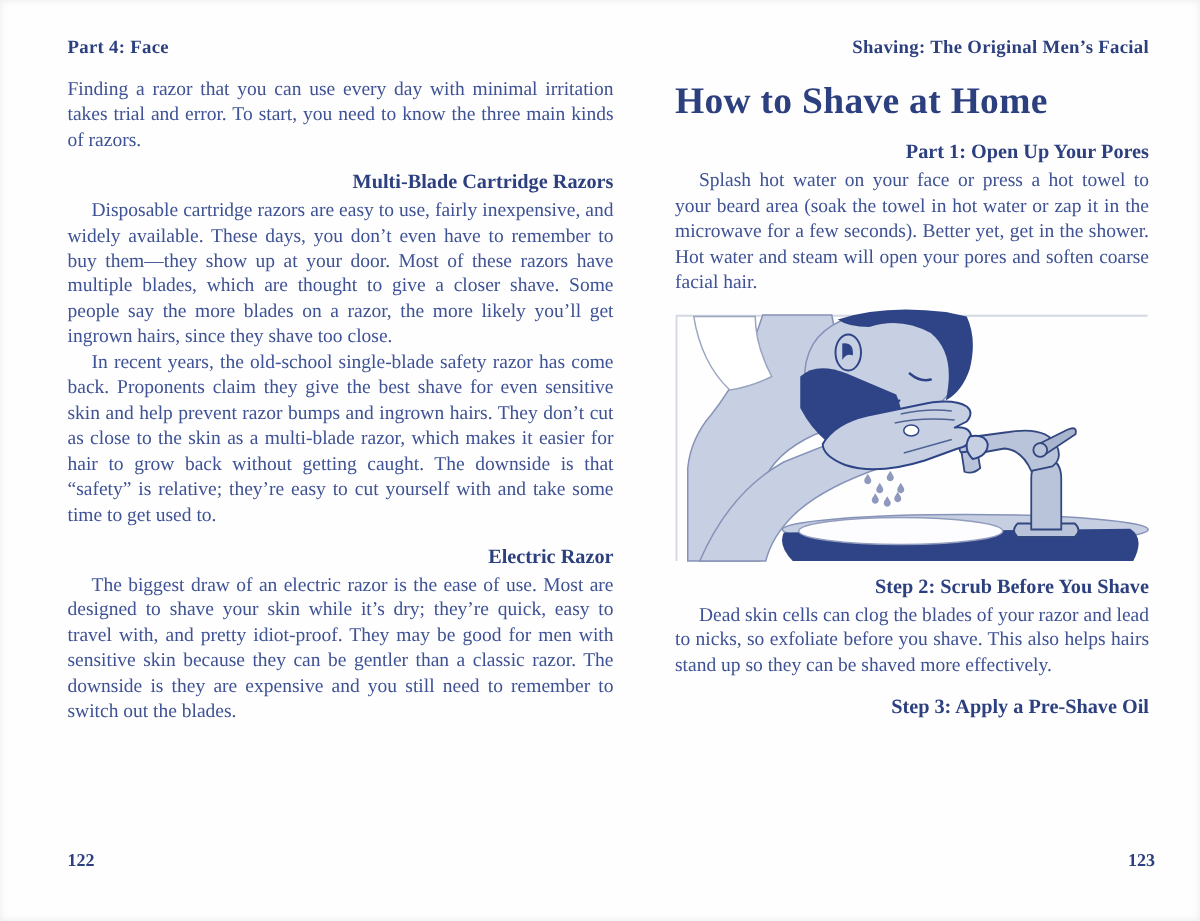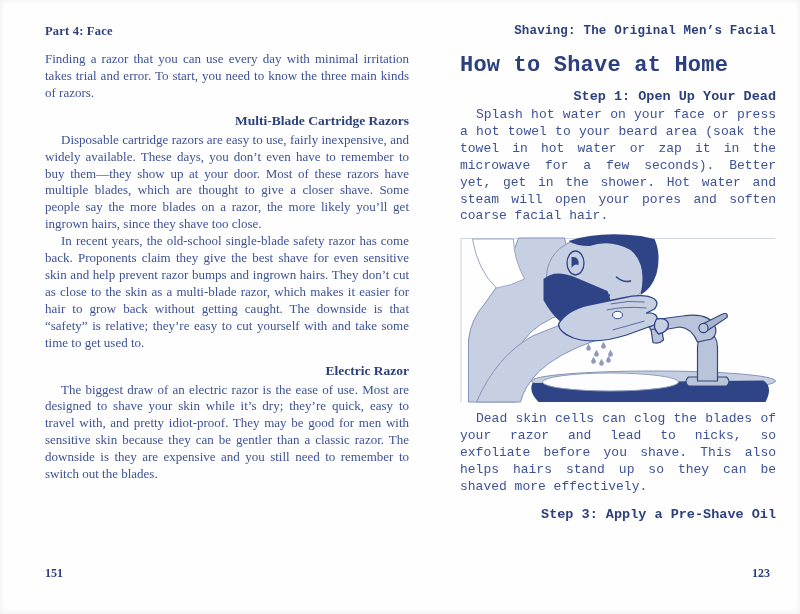--- a/index.html
+++ b/index.html
@@ -14,39 +14,39 @@
     font-family:"Liberation Serif", serif;
   }
   .spread{
     position:relative;
     width:800px;height:614px;
     background:var(--page-bg);
     overflow:hidden;
     box-shadow:inset 0 0 6px rgba(0,0,0,0.08);
   }
   .page-left{position:absolute;left:45px;top:24px;width:364px;}
-  .page-right{position:absolute;left:460px;top:24px;width:316px;font-family:Liberation Mono, monospace;}
+  .page-right{position:absolute;left:450px;top:24px;width:316px;}
   .running-head{
     font-size:12.5px;font-weight:bold;color:var(--navy);
     letter-spacing:0.2px;margin:0;
   }
   .running-head.right{text-align:right;}
   p.body{
     font-size:13px;line-height:16.9px;color:var(--body-blue);
     text-align:justify;margin:0;
   }
   p.first{margin-top:12px;}
   p.ind{text-indent:16px;}
   h3.sec{
     font-size:13.5px;font-weight:bold;color:var(--navy);
     margin:11px 0 3px 16px;
     text-align:right;
   }
   h2.title{
-    font-size:22px;font-weight:bold;color:var(--navy);
+    font-size:25px;font-weight:bold;color:var(--navy);
     margin:15px 0 9px 0;letter-spacing:0.2px;
   }
   .folio{
     position:absolute;top:566px;
     font-size:12px;font-weight:bold;color:var(--navy);
   }
   .folio.left{left:45px;}
   .folio.right{left:752px;}
   .illus{display:block;margin:7px 0 6px 0;}
   
@@ -80,21 +80,21 @@
     <p class="body ind">In recent years, the old-school single-blade safety razor has come back. Proponents claim they give the best shave for even sensitive skin and help prevent razor bumps and ingrown hairs. They don’t cut as close to the skin as a multi-blade razor, which makes it easier for hair to grow back without getting caught. The downside is that “safety” is relative; they’re easy to cut yourself with and take some time to get used to.</p>
 
     <h3 class="sec">Electric Razor</h3>
     <p class="body ind">The biggest draw of an electric razor is the ease of use. Most are designed to shave your skin while it’s dry; they’re quick, easy to travel with, and pretty idiot-proof. They may be good for men with sensitive skin because they can be gentler than a classic razor. The downside is they are expensive and you still need to remember to switch out the blades.</p>
   </div>
 
   <div class="page-right">
     <p class="running-head right">Shaving: The Original Men’s Facial</p>
     <h2 class="title">How to Shave at Home</h2>
 
-    <h3 class="sec">Step 1: Open Up Your Dead</h3>
+    <h3 class="sec">Part 1: Open Up Your Pores</h3>
     <p class="body ind">Splash hot water on your face or press a hot towel to your beard area (soak the towel in hot water or zap it in the microwave for a few seconds). Better yet, get in the shower. Hot water and steam will open your pores and soften coarse facial hair.</p>
 
     <svg class="illus" viewBox="0 0 315 173" width="316" height="173" aria-hidden="true">
       <defs>
         <path id="drop" d="M0,-4.2 L2.1,-0.6 A2.35,2.35 0 1 1 -2.1,-0.6 Z"></path>
       </defs>
       <path class="il-frame" d="M0.5,170 L0.5,6.5 L314.5,6.5"></path>
 
       <g>
         <ellipse class="il-light" cx="193" cy="149" rx="122" ry="10"></ellipse>
@@ -132,20 +132,21 @@
         <use href="#drop" transform="translate(128,116)"></use>
         <use href="#drop" transform="translate(136,122)"></use>
         <use href="#drop" transform="translate(143,114)"></use>
         <use href="#drop" transform="translate(150,122)"></use>
         <use href="#drop" transform="translate(133,129)"></use>
         <use href="#drop" transform="translate(141,131)"></use>
         <use href="#drop" transform="translate(148,128)"></use>
       </g>
     </svg>
 
+    <h3 class="sec" style="margin-top:6px;">Step 2: Scrub Before You Shave</h3>
     <p class="body ind">Dead skin cells can clog the blades of your razor and lead to nicks, so exfoliate before you shave. This also helps hairs stand up so they can be shaved more effectively.</p>
 
     <h3 class="sec">Step 3: Apply a Pre-Shave Oil</h3>
   </div>
 
-  <div class="folio left">151</div>
+  <div class="folio left">122</div>
   <div class="folio right">123</div>
 </div>
 
 </body></html>

